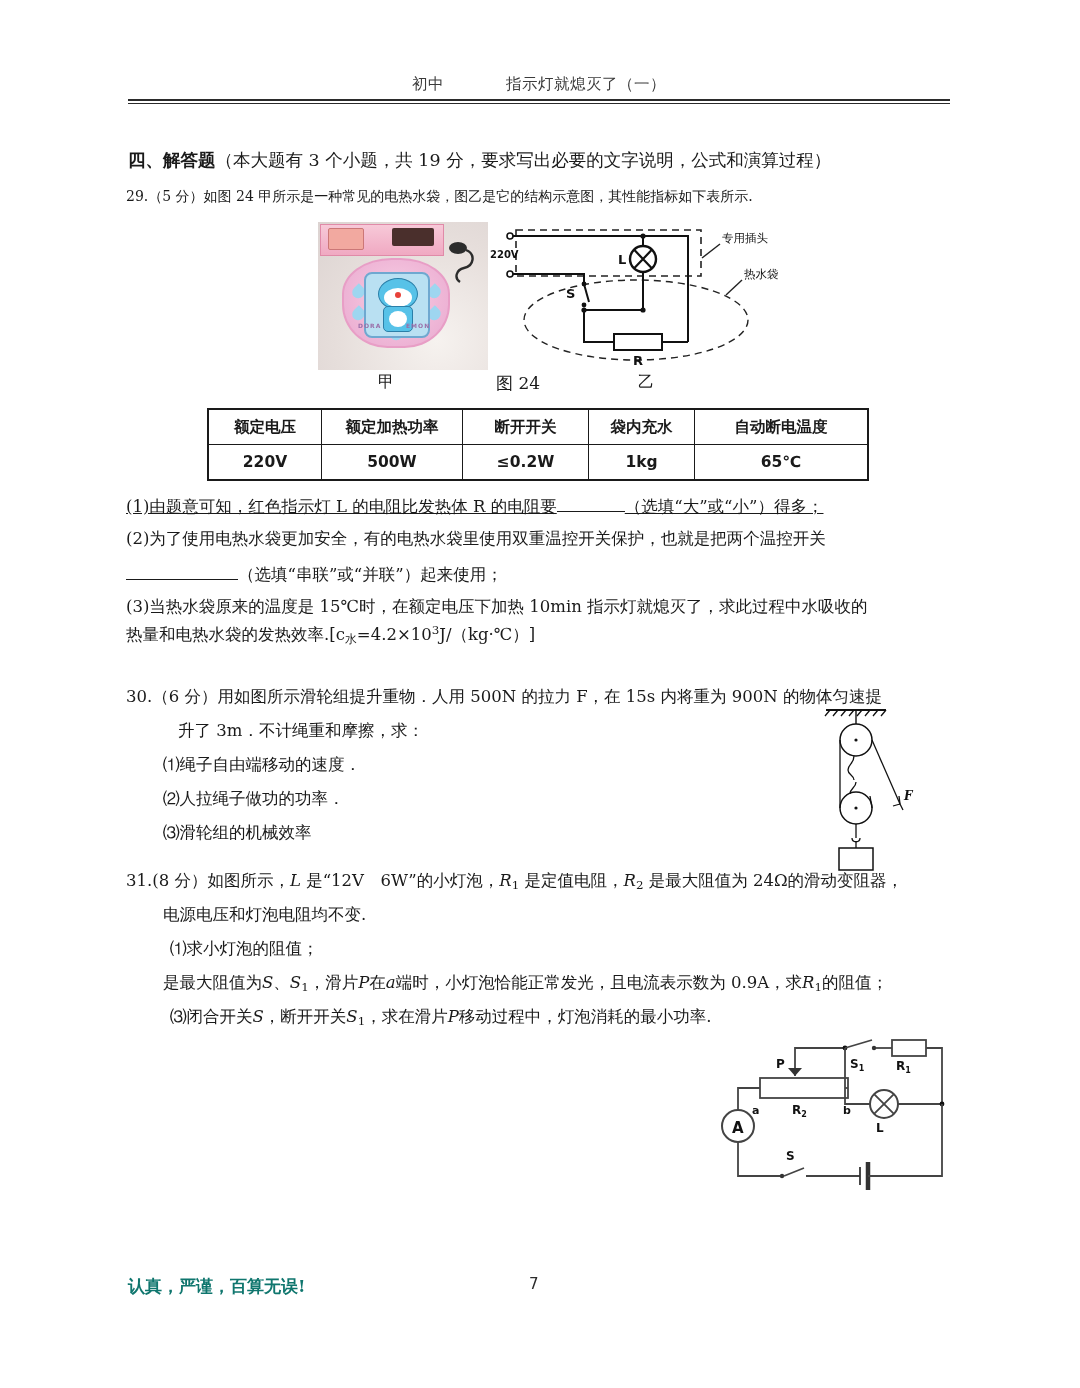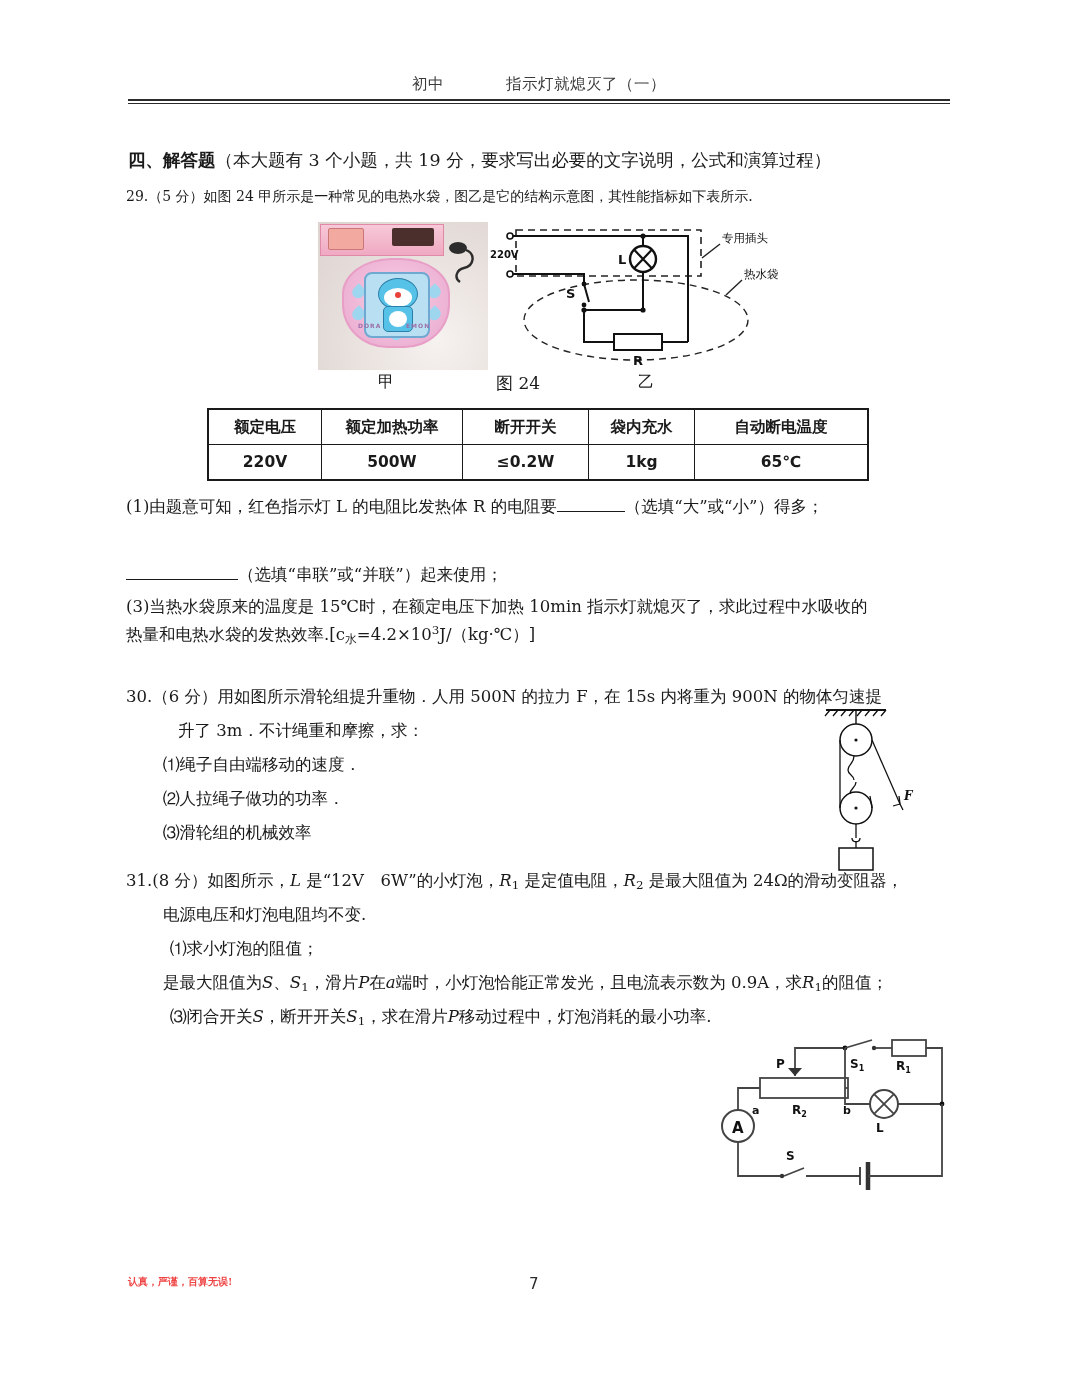--- a/index.html
+++ b/index.html
@@ -225,23 +225,23 @@
     top: 1034px;
     width: 250px;
     height: 170px;
   }
 
   
   .footer-left {
     position: absolute;
     left: 128px;
     top: 1275px;
-    font-size: 10px;
+    font-size: 17px;
     font-weight: 700;
-    color: #ef4444;
+    color: #0f766e;
     white-space: nowrap;
   }
   .footer-page {
     position: absolute;
     left: 529px;
     top: 1275px;
     font-size: 15px;
     font-family: "DejaVu Sans", sans-serif;
     color: #2b2b2b;
   }
@@ -357,24 +357,27 @@
       <tr>
         <td>220V</td>
         <td>500W</td>
         <td>≤0.2W</td>
         <td>1kg</td>
         <td>65℃</td>
       </tr>
     </tbody>
   </table>
 
-  <div class="qline" style="left:126px; top:496px;">
+  <div class="qline" style="left:126px; top:496px;text-decoration:underline;">
     <span>(1)由题意可知，红色指示灯 L 的电阻比发热体 R 的电阻要</span><span class="blank blank-s"></span><span>（选填“大”或“小”）得多；</span>
   </div>
 
+  <div class="qline" style="left:126px; top:530px;">
+    <span>(2)为了使用电热水袋更加安全，有的电热水袋里使用双重温控开关保护，也就是把两个温控开关</span>
+  </div>
   <div class="qline" style="left:126px; top:564px;">
     <span class="blank blank-l"></span><span>（选填“串联”或“并联”）起来使用；</span>
   </div>
 
   <div class="qline" style="left:126px; top:598px;">
     <span>(3)当热水袋原来的温度是 15℃时，在额定电压下加热 10min 指示灯就熄灭了，求此过程中水吸收的</span>
   </div>
   <div class="qline" style="left:126px; top:624px;">
     <span>热量和电热水袋的发热效率.[c</span><sub>水</sub><span>=4.2×10</span><sup>3</sup><span>J/（kg·℃）]</span>
   </div>

